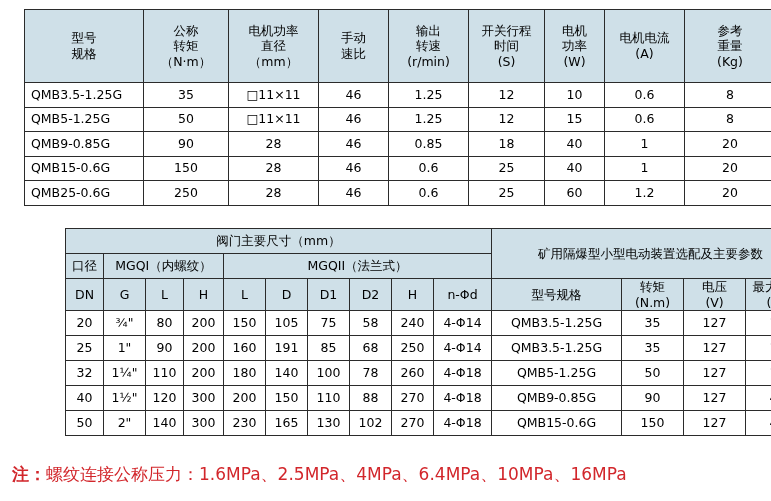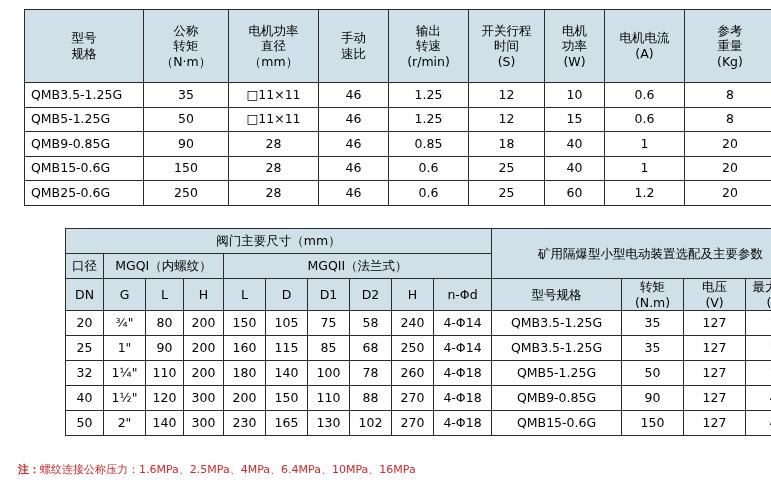--- a/index.html
+++ b/index.html
@@ -98,24 +98,24 @@
     opacity: 0.85;
     white-space: nowrap;
     letter-spacing: 1px;
     pointer-events: none;
     font-family: "DejaVu Sans", "Liberation Sans", sans-serif;
   }
 
   
   #notes {
     position: absolute;
-    left: 18px;
+    left: 12px;
     top: 462px;
     color: #d2262b;
-    font-size: 11px;
+    font-size: 17px;
     line-height: 1.45;
   }
   #notes .note-line {
     white-space: nowrap;
   }
   #notes .note-label {
     font-weight: bold;
   }
 </style>
 </head>
@@ -313,21 +313,21 @@
         <td class="cell">35</td>
         <td class="cell">127</td>
         <td class="cell">10</td>
       </tr>
       <tr>
         <td class="cell">25</td>
         <td class="cell">1"</td>
         <td class="cell">90</td>
         <td class="cell">200</td>
         <td class="cell">160</td>
-        <td class="cell">115</td>
+        <td class="cell">191</td>
         <td class="cell">85</td>
         <td class="cell">68</td>
         <td class="cell">250</td>
         <td class="cell">4-Φ14</td>
         <td class="cell">QMB3.5-1.25G</td>
         <td class="cell">35</td>
         <td class="cell">127</td>
         <td class="cell">10</td>
       </tr>
       <tr>

